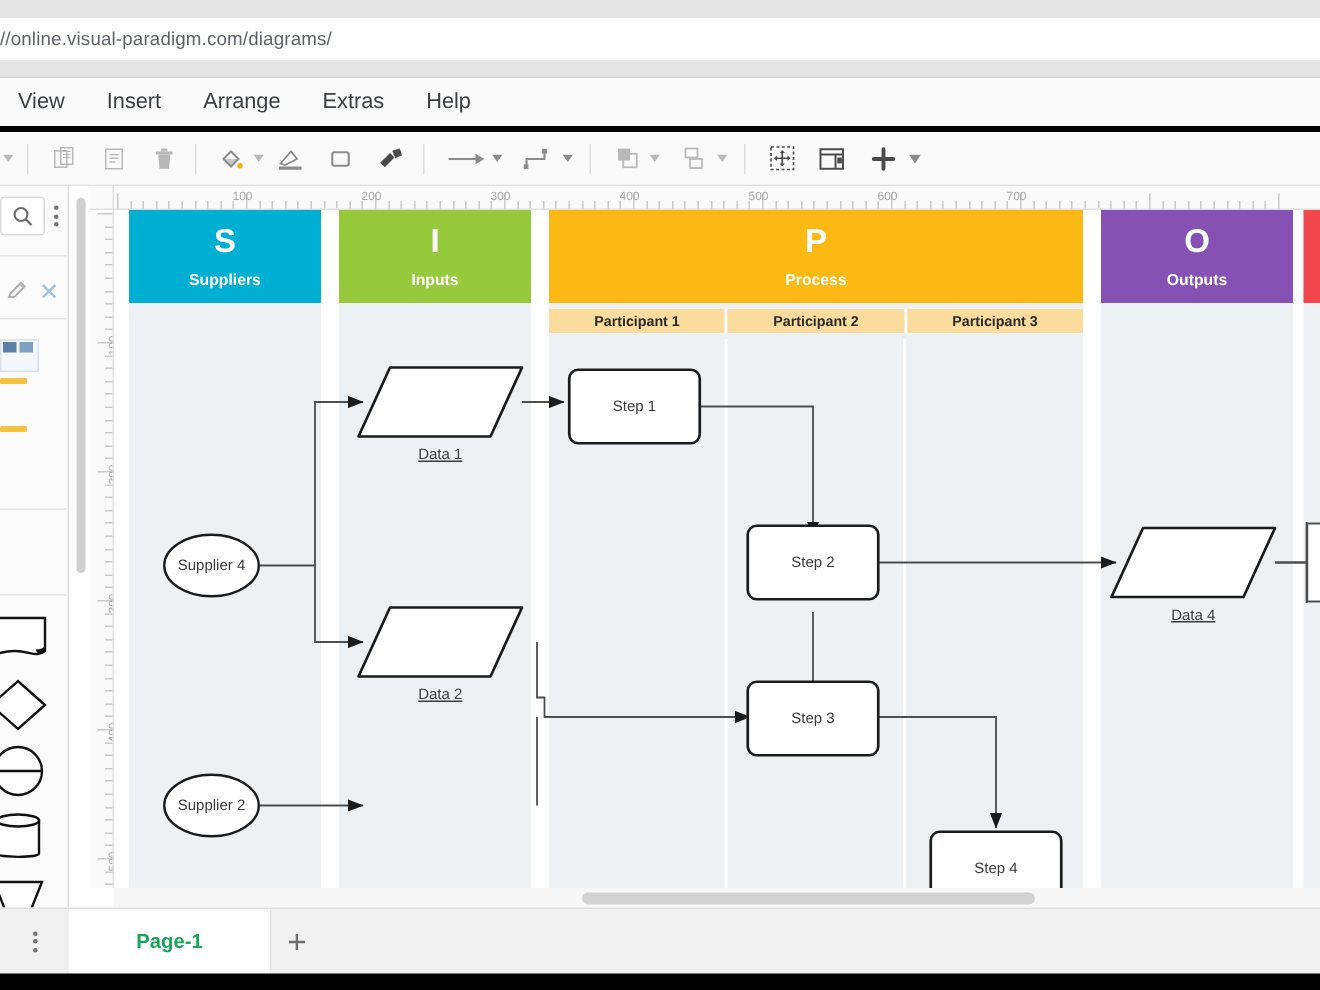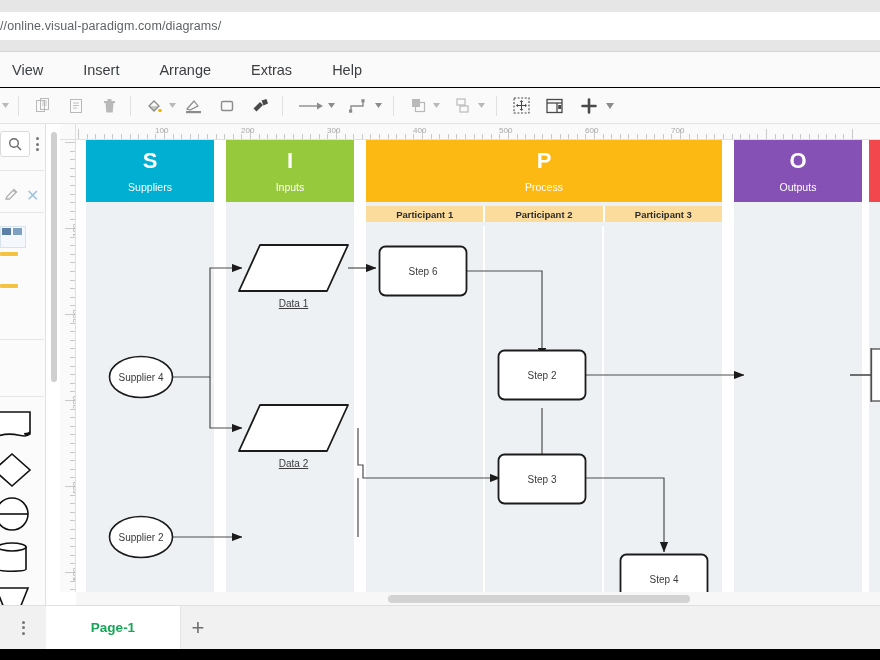--- a/index.html
+++ b/index.html
@@ -25,22 +25,22 @@
     white-space:nowrap;
   }
   .urlbar-sep {
     position:absolute; left:0; top:40px; width:880px; height:12px;
     background:#e6e6e6; border-bottom:1px solid #d4d4d4;
   }
 
   
   .menubar {
     position:absolute; left:0; top:52px; width:880px; height:36px;
-    background:#fafafa; display:flex; align-items:center; gap:16px;
-    border-bottom:1px solid #000000;
+    background:#fafafa; display:flex; align-items:center; gap:4px;
+    border-bottom:4px solid #000000;
   }
   .menu-item {
     font-size:14.5px; color:#3c4043; padding:4px 12px; cursor:default;
     white-space:nowrap;
   }
   .menu-item:first-child { padding-left:12px; }
 
   
   .toolbar {
     position:absolute; left:0; top:88px; width:880px; height:36px;
@@ -134,21 +134,21 @@
     position:absolute; left:76px; top:140px; width:804px; height:452px;
     background:#ffffff; overflow:hidden;
   }
   .lane { position:absolute; top:0; background:#edf1f4; }
   .lane-head {
     position:absolute; left:0; top:0; width:100%; height:62px;
     display:flex; flex-direction:column; align-items:center; justify-content:center;
     color:#fff;
   }
   .lane-letter { font-size:22px; font-weight:bold; line-height:1; }
-  .lane-word { font-size:10.5px; font-weight:normal; margin-top:9px; }
+  .lane-word { font-size:10.5px; font-weight:bold; margin-top:9px; }
   .participants { position:absolute; top:66px; left:0; width:100%; height:16px; display:flex;justify-content:space-between; }
   .p-cell {
     flex:1; background:#fbdc9c; color:#2b2b2b; font-size:9.5px; font-weight:bold;
     display:flex; align-items:center; justify-content:center;
     border-right:2px solid #ffffff;
   }
   .p-cell:last-child { border-right:none; }
   .p-divider { position:absolute; top:86px; width:2px; bottom:0; background:#ffffff; }
 
   .node { position:absolute; }
@@ -670,26 +670,32 @@
     </div>
 
     <div class="node" style="left:160px;top:262px;width:115px;height:52px">
       <svg width="115" height="52" viewBox="0 0 115 52" style="position:absolute;left:0;top:0">
         <path d="M24 3 H112 L91 49 H3 Z" fill="#fff" stroke="#1b1b1b" stroke-width="1.8" stroke-linejoin="round"></path>
       </svg>
       <div class="nlabel" style="top:56px">Data 2</div>
     </div>
 
 
+    <div class="node" style="left:662px;top:209px;width:115px;height:52px">
+      <svg width="115" height="52" viewBox="0 0 115 52" style="position:absolute;left:0;top:0">
+        <path d="M24 3 H112 L91 49 H3 Z" fill="#fff" stroke="#1b1b1b" stroke-width="1.8" stroke-linejoin="round"></path>
+      </svg>
+      <div class="nlabel" style="top:56px">Data 4</div>
+    </div>
 
     <div class="node" style="left:302px;top:105px;width:90px;height:52px">
       <svg width="90" height="52" viewBox="0 0 90 52" style="position:absolute;left:0;top:0">
         <rect x="1.5" y="1.5" width="87" height="49" rx="6" fill="#fff" stroke="#1b1b1b" stroke-width="1.8"></rect>
       </svg>
-      <div class="shape-text">Step 6</div>
+      <div class="shape-text">Step 1</div>
     </div>
 
     <div class="node" style="left:421px;top:209px;width:90px;height:52px">
       <svg width="90" height="52" viewBox="0 0 90 52" style="position:absolute;left:0;top:0">
         <rect x="1.5" y="1.5" width="87" height="49" rx="6" fill="#fff" stroke="#1b1b1b" stroke-width="1.8"></rect>
       </svg>
       <div class="shape-text">Step 2</div>
     </div>
 
     <div class="node" style="left:421px;top:313px;width:90px;height:52px">

